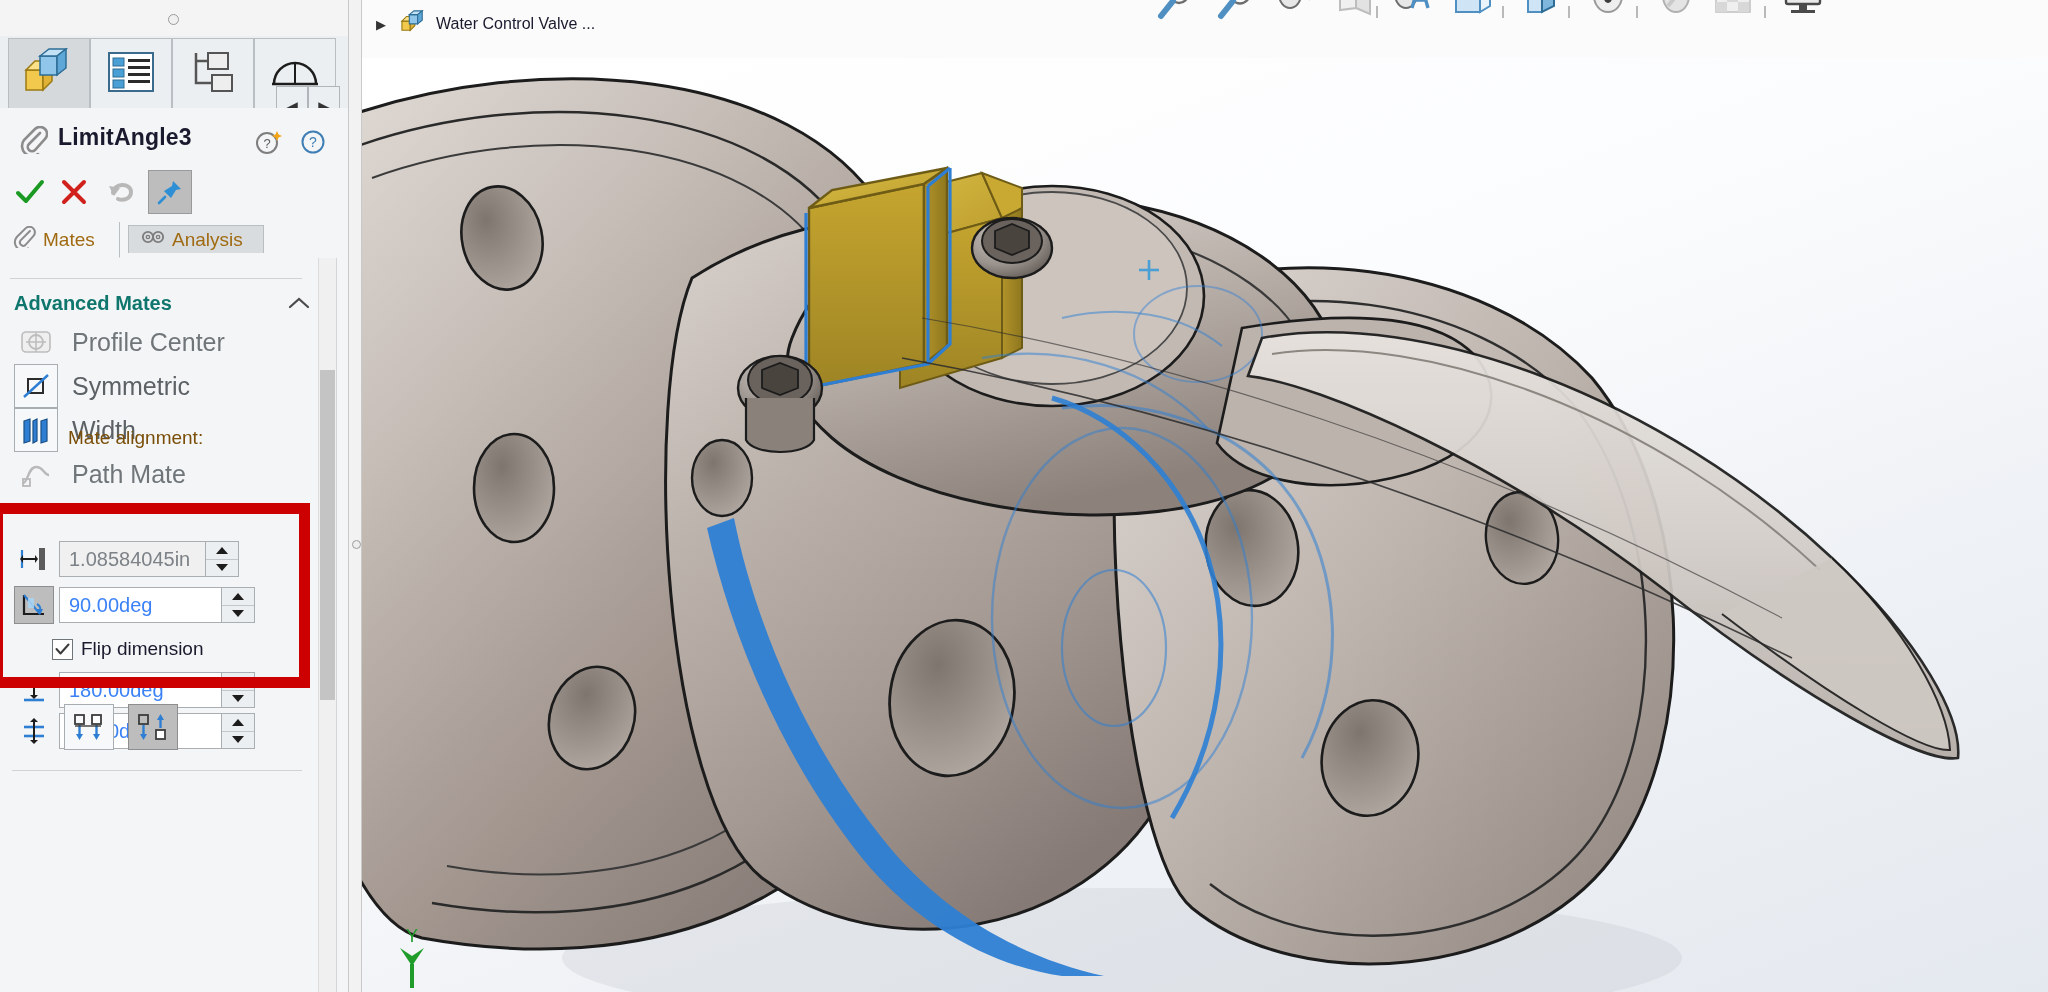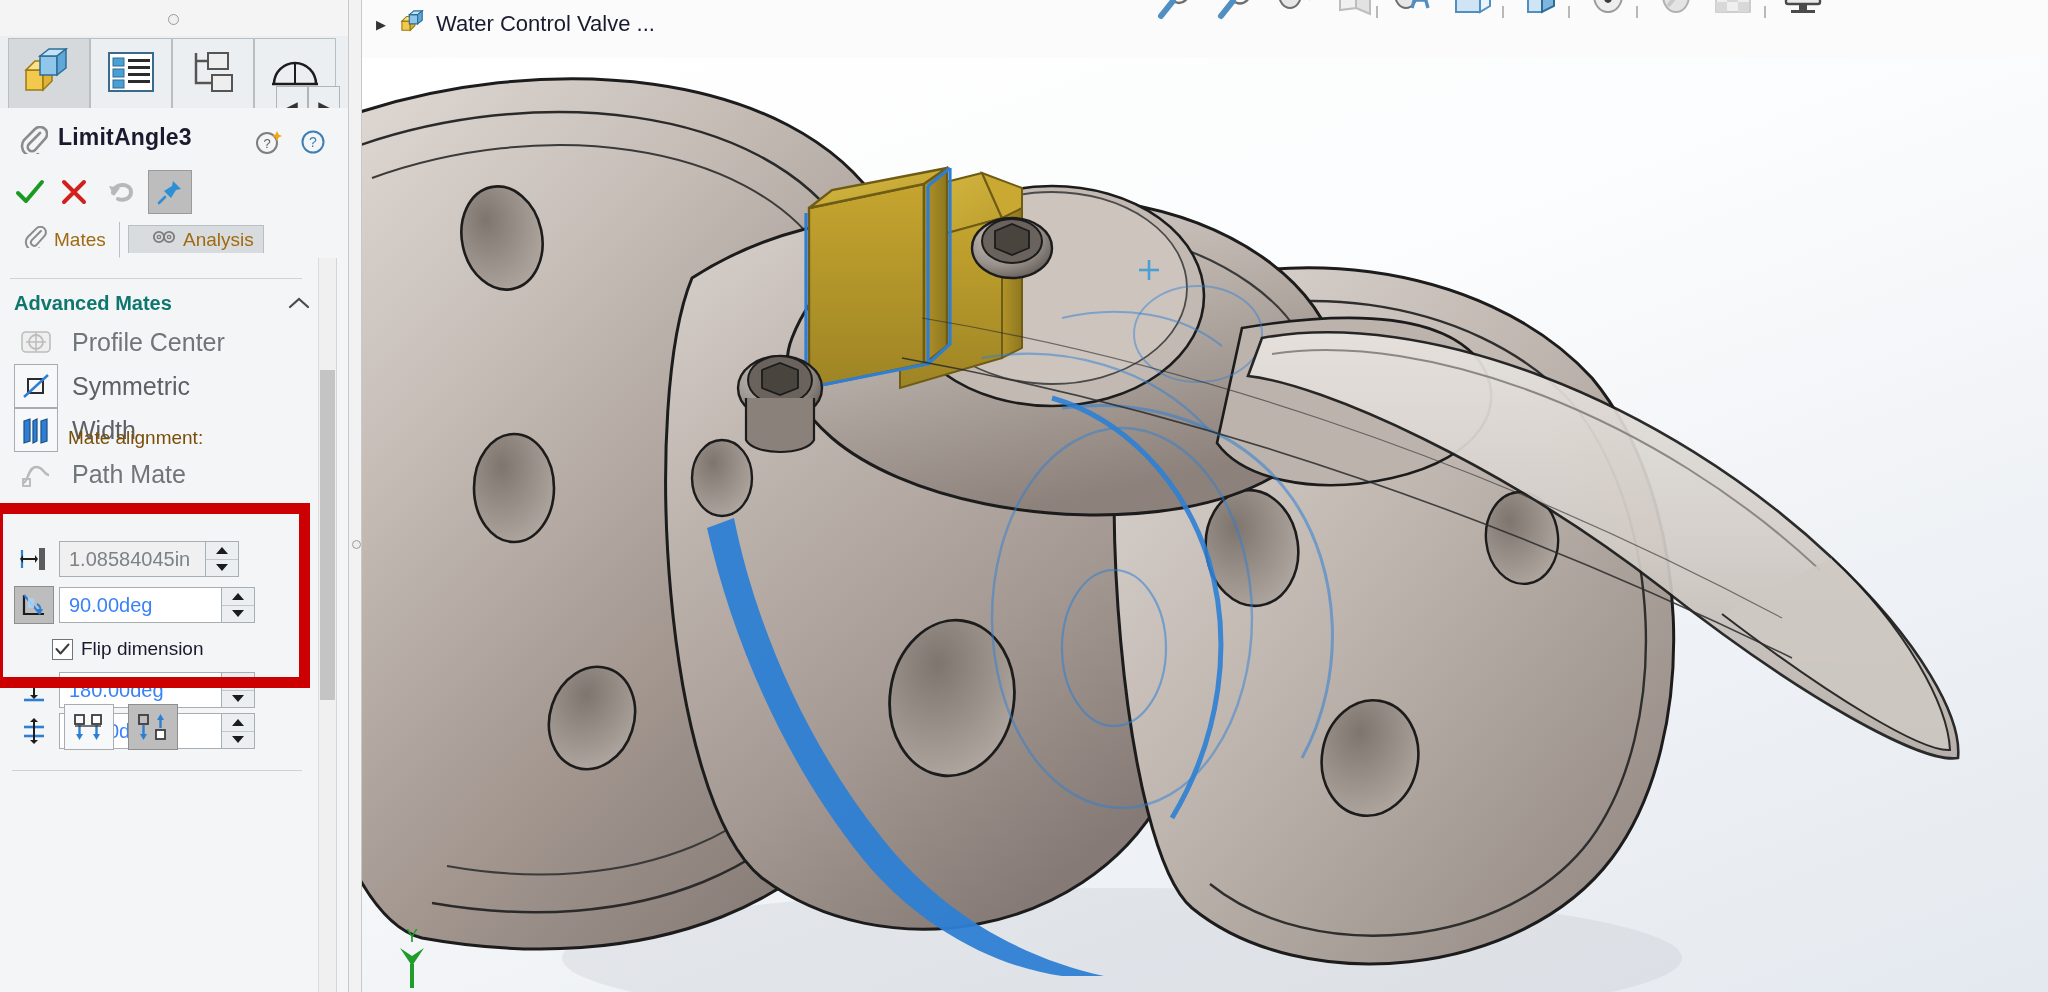--- a/index.html
+++ b/index.html
@@ -36,21 +36,21 @@
 
   .pmbtns{position:absolute;left:0;top:166px;width:348px;height:56px;background:#f4f5f6;}
   .pmbtn{position:absolute;top:4px;width:44px;height:44px;display:flex;align-items:center;justify-content:center;box-sizing:border-box;}
   .pmbtn.ok{left:8px;}
   .pmbtn.cancel{left:52px;}
   .pmbtn.undo{left:100px;}
   .pmbtn.pin{left:148px;background:#bdbdbd;border:1px solid #9a9a9a;}
 
   
   .mtabs{position:absolute;left:0;top:222px;width:348px;height:36px;background:#f4f5f6;border-bottom:1px solid #b9bec3;}
-  .mtab{position:absolute;top:0;height:36px;display:flex;align-items:center;gap:7px;padding:0 23px;box-sizing:border-box;
+  .mtab{position:absolute;top:0;height:36px;display:flex;align-items:center;gap:7px;padding:0 12px;box-sizing:border-box;
         font-size:19px;color:#a06a12;border:1px solid transparent;}
   .mtab.sel{left:0;background:#f4f5f6;border:1px solid #b9bec3;border-bottom:1px solid #f4f5f6;border-top:none;border-left:none;}
   .mtab.uns{left:128px;top:3px;height:28px;background:#d9dcdf;border:1px solid #b9bec3;border-bottom:none;}
 
   
   .pbody{position:absolute;left:0;top:258px;width:318px;height:734px;background:#f4f5f6;overflow:hidden;}
   .pbody-border{position:absolute;left:0;top:258px;width:348px;height:734px;background:#f4f5f6;}
   .hr-sep{position:absolute;left:10px;top:20px;width:292px;height:1px;background:#cfd3d6;}
 
   .secthead{position:absolute;left:14px;top:34px;font-size:20px;font-weight:bold;color:#0f766e;}
@@ -92,21 +92,21 @@
   .pdivider{position:absolute;left:336px;top:258px;width:12px;height:734px;background:#f4f5f6;border-left:1px solid #d5d5d5;}
 
   
   .splitter{position:absolute;left:348px;top:0;width:14px;height:992px;background:#f2f2f2;border-left:1px solid #c9c9c9;border-right:1px solid #c9c9c9;box-sizing:border-box;}
   .splitter .grip{position:absolute;left:3px;top:540px;width:7px;height:7px;border-radius:50%;border:1px solid #9c9c9c;background:#eee;}
 
   
   .treebar{position:absolute;left:362px;top:0;width:1686px;height:58px;background:#fbfbfb;}
   .treeitem{position:absolute;left:0;top:10px;display:flex;align-items:center;gap:10px;}
   .tcaret{width:18px;height:18px;display:flex;align-items:center;justify-content:center;}
-  .tlabel{font-size:22px;color:#1a1a2e;}
+  .tlabel{font-size:16px;color:#1a1a2e;}
 
   
   .toolbar{position:absolute;left:1150px;top:0;width:898px;height:48px;overflow:hidden;}
   .tbi{position:absolute;top:-22px;width:46px;height:46px;}
   .tbsep{position:absolute;top:6px;width:2px;height:12px;background:#b9b9b9;}
 
   
   .viewport{position:absolute;left:362px;top:58px;width:1686px;height:934px;overflow:hidden;
     background:linear-gradient(160deg,#ffffff 0%,#fbfcfd 38%,#eef1f5 70%,#e4e9ef 100%);}
   .vp-svg{position:absolute;left:0;top:0;}

